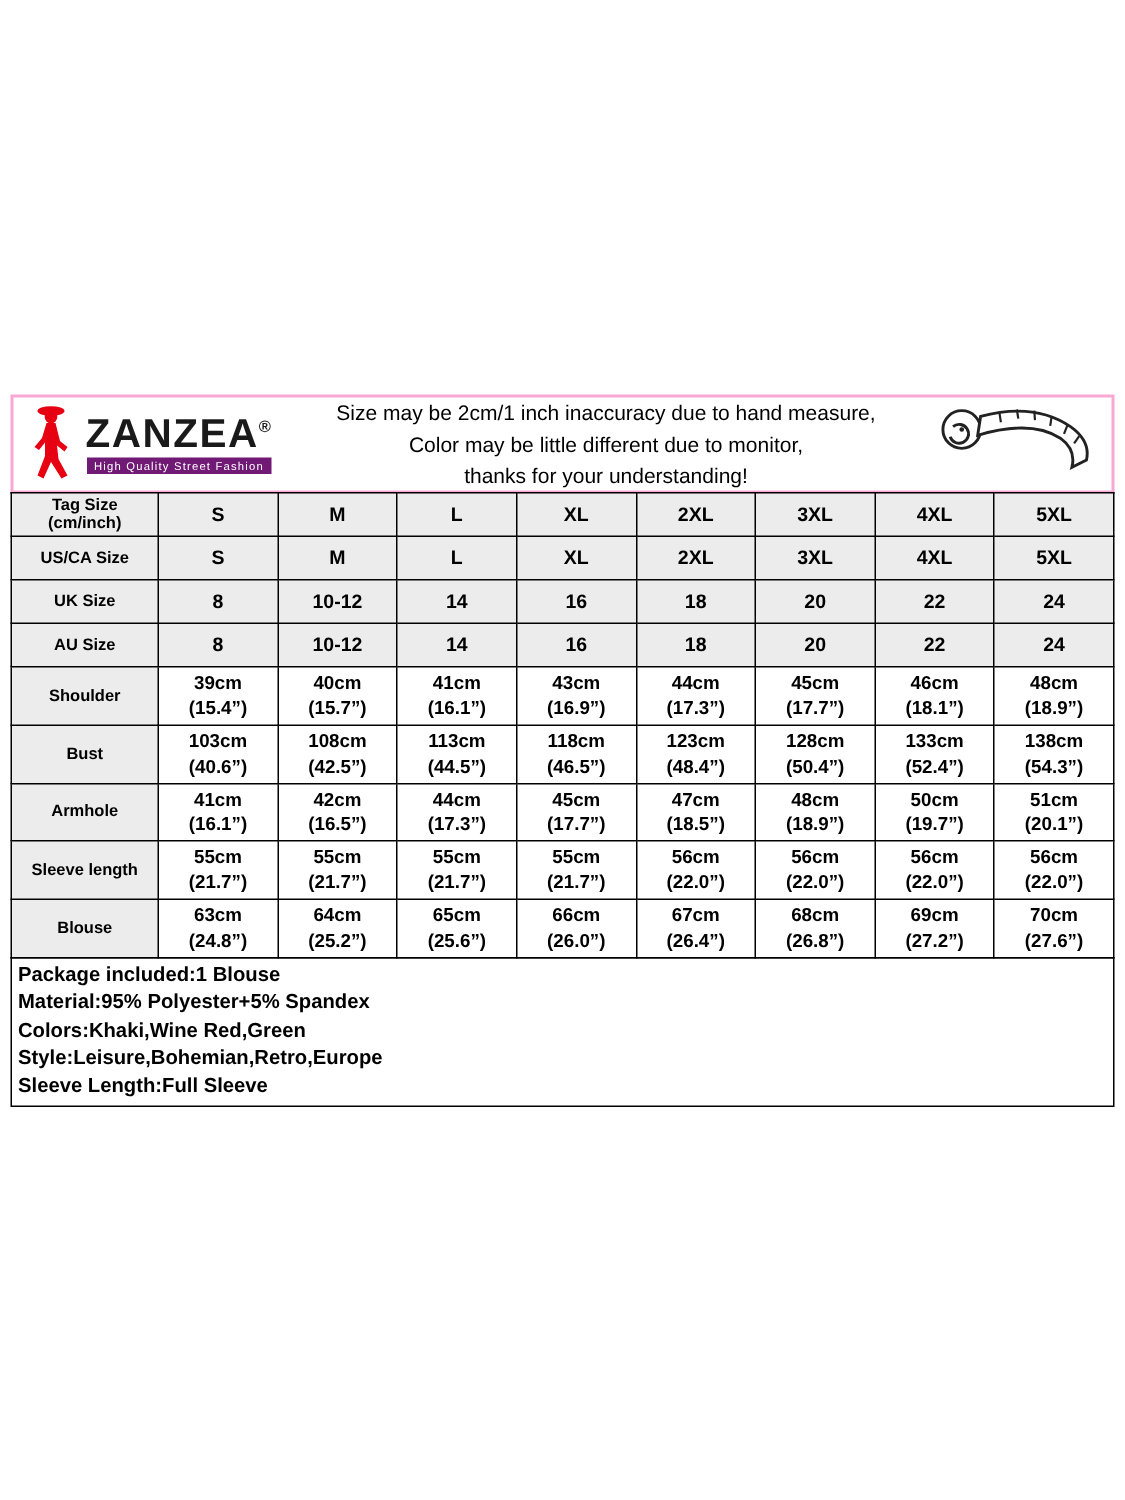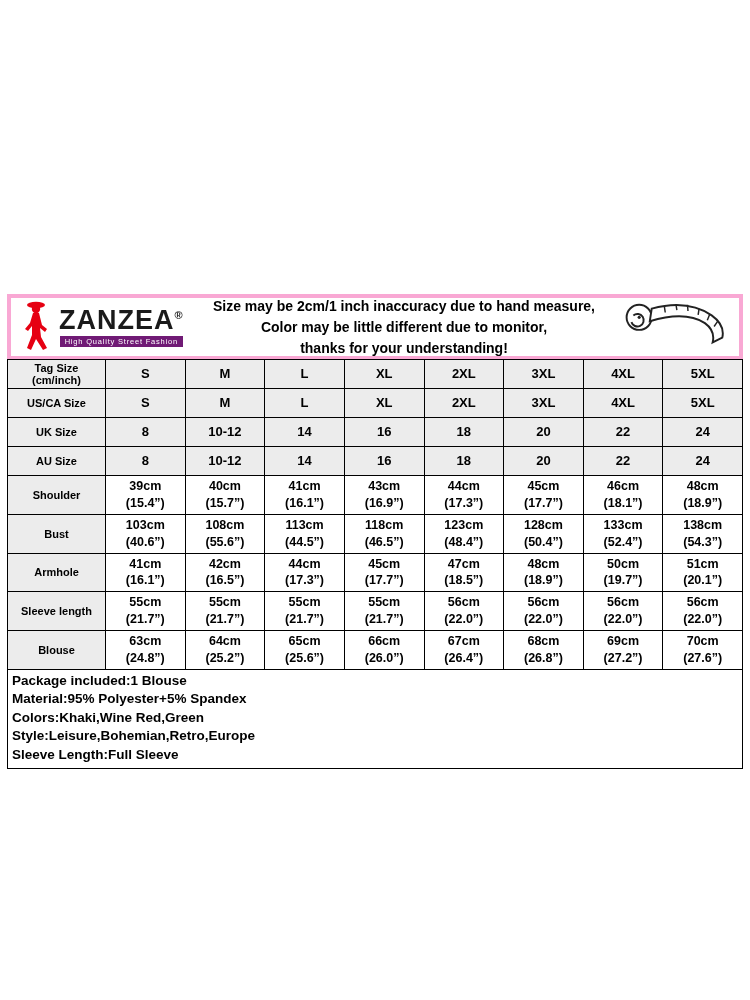--- a/index.html
+++ b/index.html
@@ -1,26 +1,26 @@
 <!DOCTYPE html>
 <html><head>
 <meta charset="utf-8">
 <style>
   html,body{margin:0;padding:0;background:#ffffff;}
   body{width:750px;height:1000px;font-family:"Liberation Sans",sans-serif;color:#000;}
   .sheet{width:736px;margin:0 auto;padding-top:263px;}
 
   
-  .header-row{display:flex;align-items:center;border:4px solid #f9a8d4;height:66px;box-sizing:border-box;background:#fff;margin-top:31px;}
+  .header-row{display:flex;align-items:center;border:2px solid #f9a8d4;height:66px;box-sizing:border-box;background:#fff;}
   .brand{display:flex;align-items:center;gap:4px;padding:0 6px 0 10px;width:190px;box-sizing:border-box;}
   .brand-text{display:flex;flex-direction:column;align-items:center;}
   .brand-name{font-weight:bold;font-size:27px;letter-spacing:1px;line-height:1;color:#1a1a1a;}
   .brand-name .reg{font-size:11px;vertical-align:super;font-weight:bold;}
   .brand-tagline{background:#701a75;color:#fff;font-size:7.5px;font-weight:normal;letter-spacing:.8px;padding:1px 5px;margin-top:2px;white-space:nowrap;}
-  .notice{flex:1;text-align:center;font-weight:bold;font-size:14px;line-height:1.5;}
+  .notice{flex:1;text-align:center;font-weight:normal;font-size:14px;line-height:1.5;}
   .tape-wrap{width:132px;display:flex;justify-content:center;align-items:center;}
 
   
   table.size-table{width:100%;border-collapse:collapse;table-layout:fixed;margin-top:-1px;}
   table.size-table th,table.size-table td{border:1px solid #000;text-align:center;vertical-align:middle;white-space:pre-line;padding:2px 0;}
   table.size-table th{width:97px;background:#ececec;font-size:11px;font-weight:bold;}
   table.size-table td{font-size:12.5px;font-weight:bold;line-height:1.35;}
   tr.size td{background:#ececec;height:24px;font-size:13px;}
   tr.measure td{background:#ffffff;height:33px;}
 
@@ -138,21 +138,21 @@
           <td>46cm
 (18.1”)</td>
           <td>48cm
 (18.9”)</td>
         </tr>
         <tr class="measure">
           <th>Bust</th>
           <td>103cm
 (40.6”)</td>
           <td>108cm
-(55.6”)</td>
+(42.5”)</td>
           <td>113cm
 (44.5”)</td>
           <td>118cm
 (46.5”)</td>
           <td>123cm
 (48.4”)</td>
           <td>128cm
 (50.4”)</td>
           <td>133cm
 (52.4”)</td>

